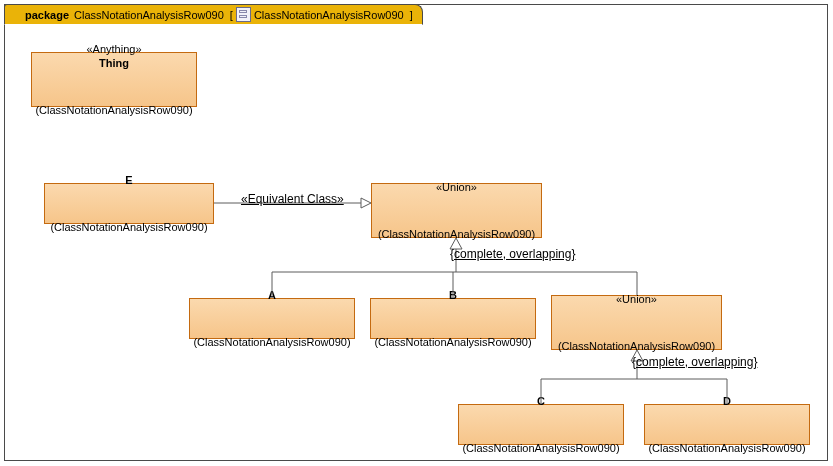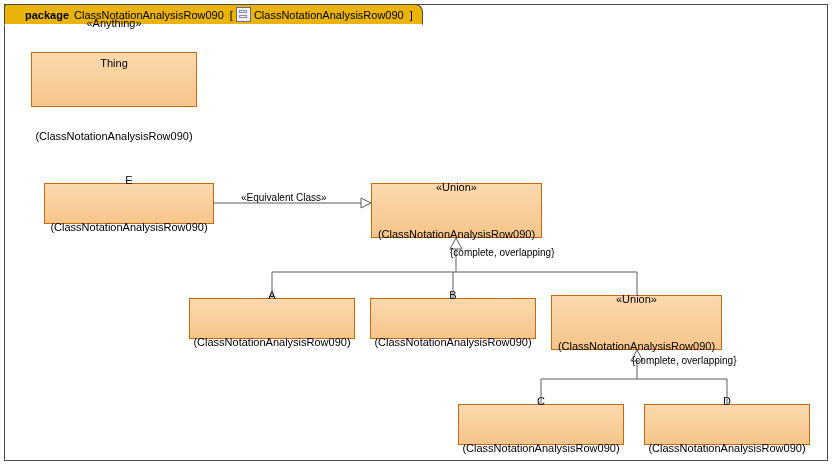--- a/index.html
+++ b/index.html
@@ -99,33 +99,34 @@
     text-align: center;
     font-size: 11px;
     color: #000000;
     line-height: 14px;
     padding: 2px 3px;
   }
   .cls .stereo {
     font-size: 11px;
   }
   .cls .nm {
-    font-weight: normal;
+    font-weight: bold;
     font-size: 11px;
   }
   .cls .pkgname {
     font-size: 11px;
     margin-top: 33px;
   }
 
   .lbl {
     position: absolute;
-    font-size: 10px;
+    font-size: 12px;
     color: #000000;
     white-space: nowrap;
+    text-decoration: underline;
   }
 
   svg.ov {
     position: absolute;
     left: 0;
     top: 0;
     width: 833px;
     height: 466px;
     pointer-events: none;
   }
@@ -139,21 +140,21 @@
 
   <div class="pkg-tab">
     <span class="kw">package</span>
     <span class="name">ClassNotationAnalysisRow090</span>
     <span class="bracket">[</span>
     <span class="pkg-icon"></span>
     <span class="name">ClassNotationAnalysisRow090</span>
     <span class="bracket">]</span>
   </div>
 
-  <div class="cls" style="left:31px; top:52px; width:166px; height:55px;gap:26px;">
+  <div class="cls" style="left:31px; top:52px; width:166px; height:55px;">
     <div class="stereo">«Anything»</div>
     <div class="nm">Thing</div>
     <div class="pkgname">(ClassNotationAnalysisRow090)</div>
   </div>
 
   <div class="cls" style="left:44px; top:183px; width:170px; height:41px;">
     <div class="nm">E</div>
     <div class="pkgname">(ClassNotationAnalysisRow090)</div>
   </div>
 

